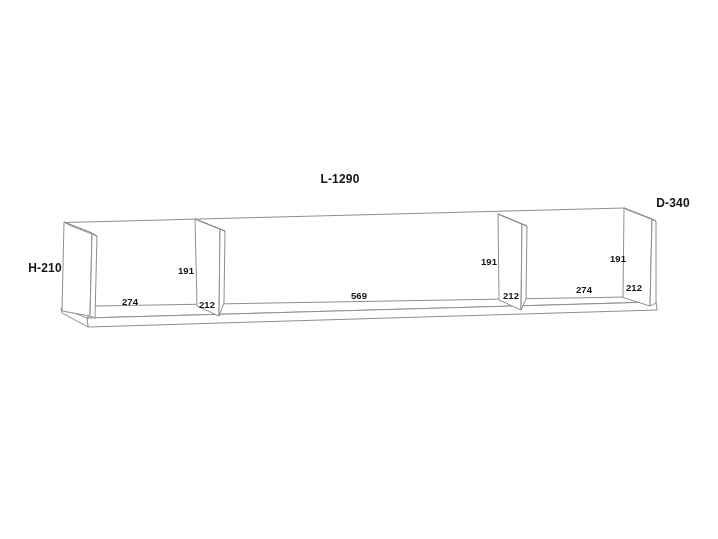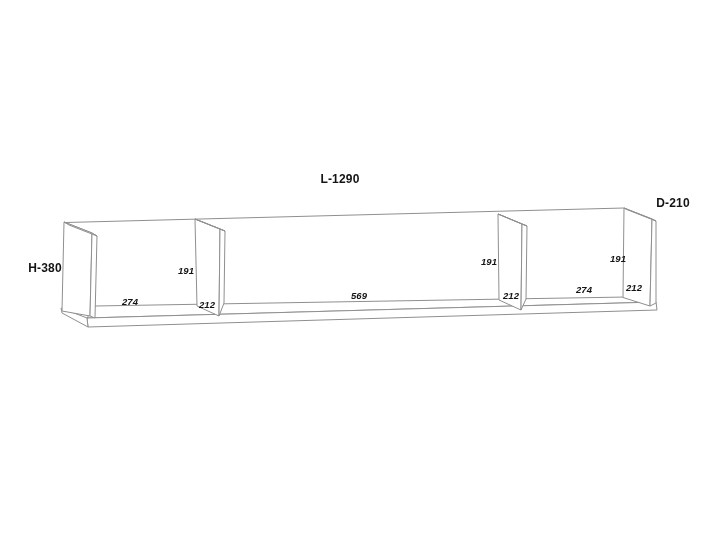--- a/index.html
+++ b/index.html
@@ -25,21 +25,21 @@
   svg.drawing line{fill:none;}
   .dim{
     position:absolute;
     transform:translate(-50%,-50%);
     color:#141414;
     font-weight:bold;
     white-space:nowrap;
     user-select:none;
   }
   .dim.big{font-size:12px;letter-spacing:0.2px;}
-  .dim.small{font-size:9.5px;font-style:italic;}
+  .dim.small{font-size:9.5px;}
 </style>
 </head>
 <body>
 
 <div class="canvas">
 
   <svg class="drawing" width="718" height="539" viewBox="0 0 718 539">
 
     <line x1="66" y1="222.5" x2="624" y2="208"></line>
 
@@ -58,22 +58,22 @@
     <polygon points="195,219 220,229 219,316 197,306"></polygon>
     <polygon points="220,229 225,231 224,303 219,316"></polygon>
     <polygon points="195,219 220,229 225,231 200,221"></polygon>
 
     <polygon points="64,222 92,233 90,316 62,311"></polygon>
     <polygon points="92,233 97,236 95,318 90,316"></polygon>
     <polygon points="64,222 92,233 97,236 69,225"></polygon>
   </svg>
 
   <div class="dim big" style="left:340px;top:179px;">L-1290</div>
-  <div class="dim big" style="left:673px;top:203px;">D-210</div>
-  <div class="dim big" style="left:45px;top:268px;">H-380</div>
+  <div class="dim big" style="left:673px;top:203px;">D-340</div>
+  <div class="dim big" style="left:45px;top:268px;">H-210</div>
 
   <div class="dim small" style="left:130px;top:301px;">274</div>
   <div class="dim small" style="left:186px;top:270px;">191</div>
   <div class="dim small" style="left:207px;top:304px;">212</div>
 
   <div class="dim small" style="left:359px;top:295px;">569</div>
   <div class="dim small" style="left:489px;top:261px;">191</div>
   <div class="dim small" style="left:511px;top:295px;">212</div>
 
   <div class="dim small" style="left:584px;top:289px;">274</div>

